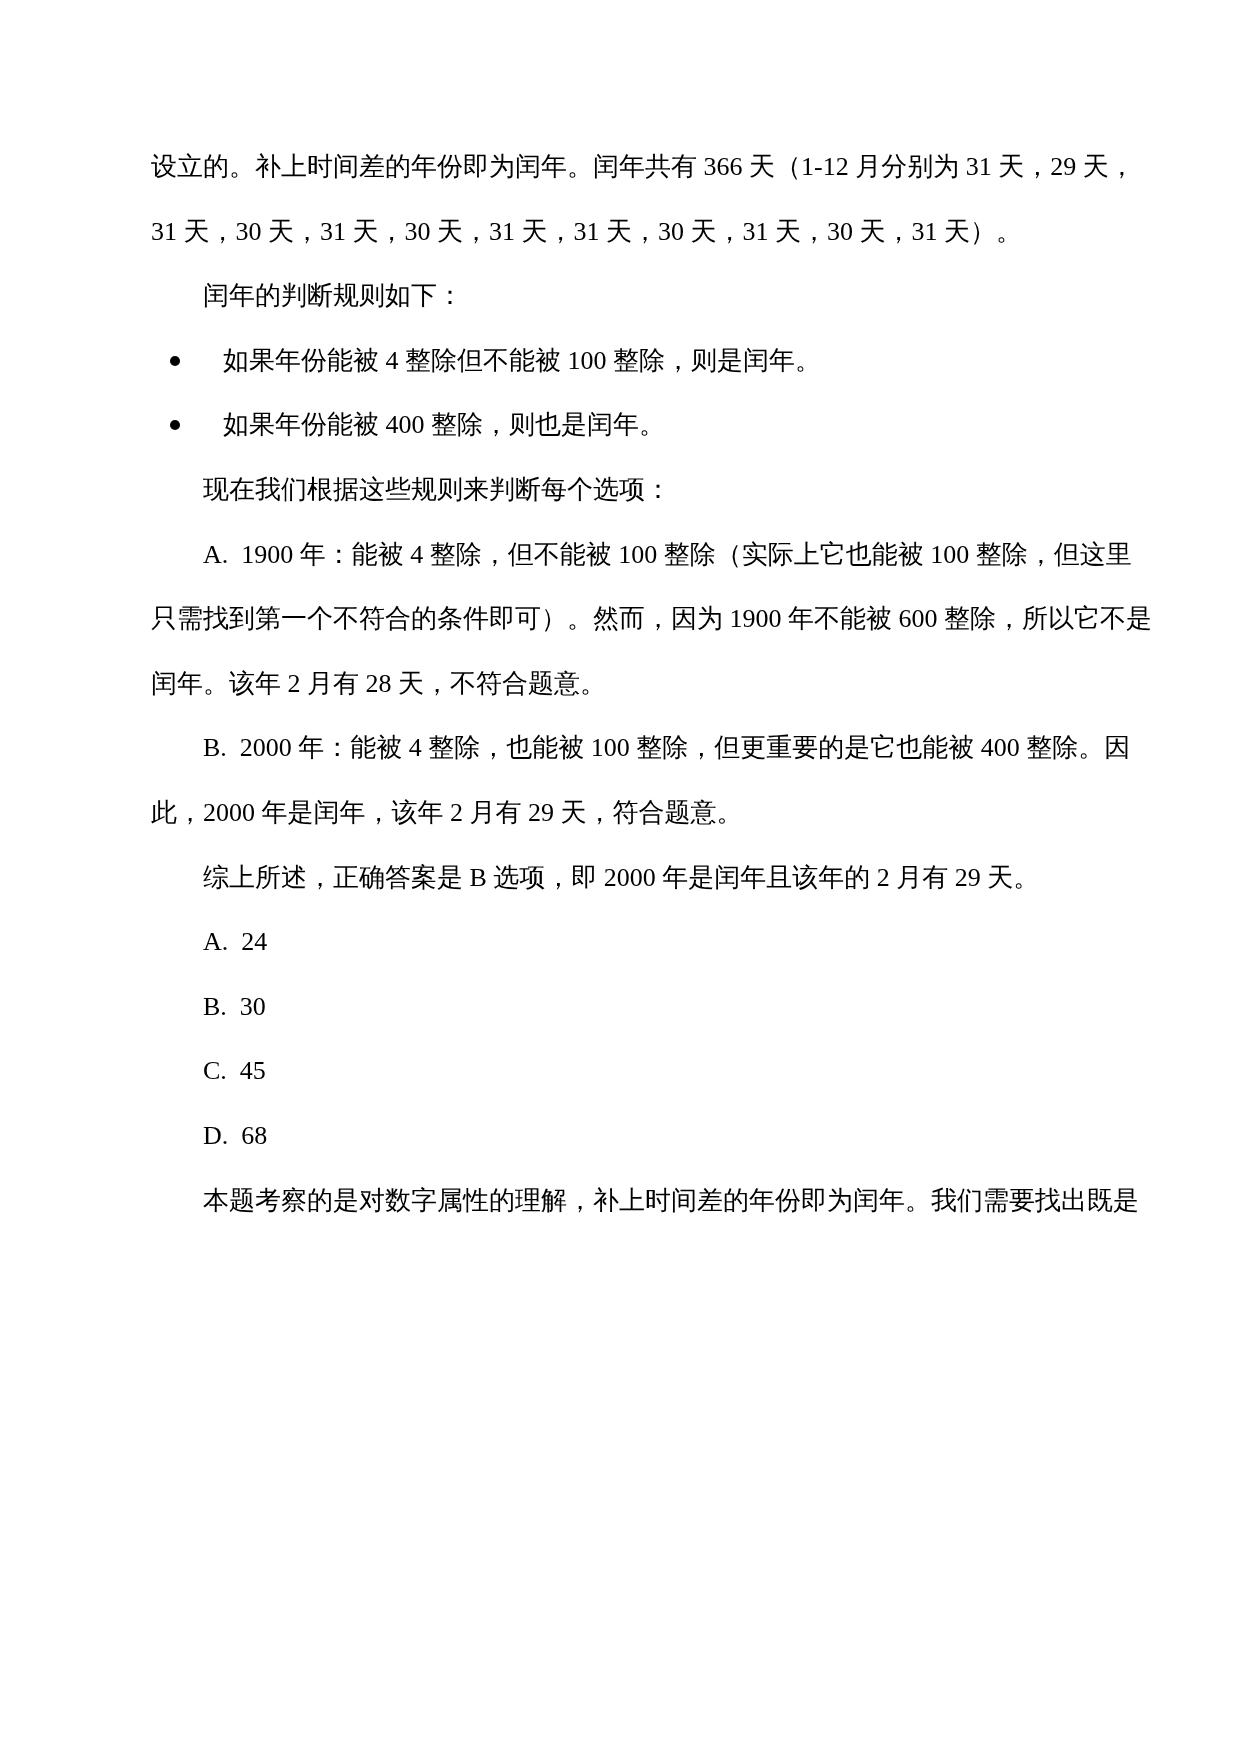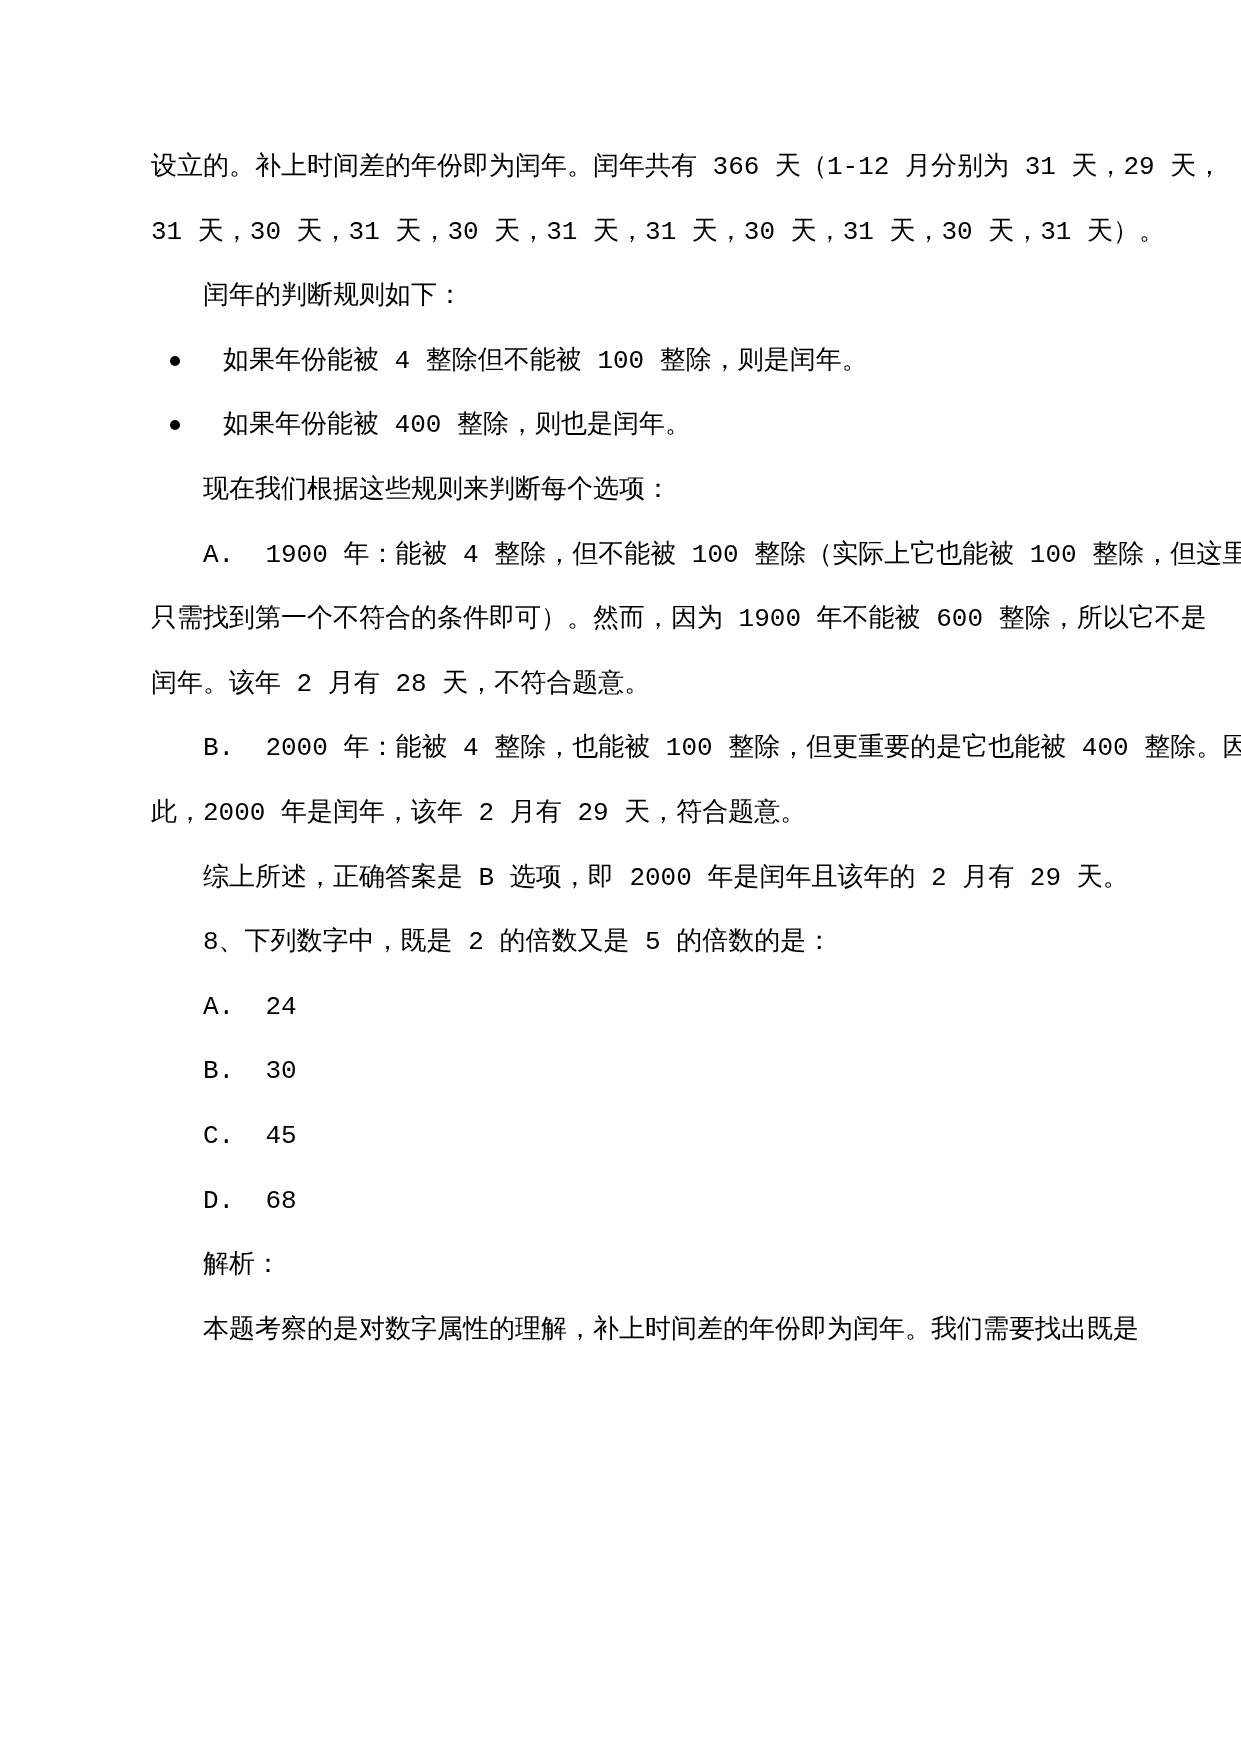--- a/index.html
+++ b/index.html
@@ -7,21 +7,21 @@
     width: 1241px;
     height: 1754px;
     background: #ffffff;
   }
   .page {
     position: relative;
     width: 1241px;
     height: 1754px;
     background: #ffffff;
     overflow: hidden;
-    font-family: Liberation Mono, monospace;
+    font-family: Liberation Serif, serif;
     color: #000000;
   }
   .content {
     position: absolute;
     left: 151px;
     top: 135px;
     width: 953px;
     font-size: 26px;
   }
   .line {
@@ -60,21 +60,19 @@
       <div class="line indent">闰年的判断规则如下：</div>
       <div class="line bullet"><span class="dot"></span><span>如果年份能被 4 整除但不能被 100 整除，则是闰年。</span></div>
       <div class="line bullet"><span class="dot"></span><span>如果年份能被 400 整除，则也是闰年。</span></div>
       <div class="line indent">现在我们根据这些规则来判断每个选项：</div>
       <div class="line indent justify">A.&nbsp; 1900 年：能被 4 整除，但不能被 100 整除（实际上它也能被 100 整除，但这里</div>
       <div class="line justify">只需找到第一个不符合的条件即可）。然而，因为 1900 年不能被 600 整除，所以它不是</div>
       <div class="line">闰年。该年 2 月有 28 天，不符合题意。</div>
       <div class="line indent justify">B.&nbsp; 2000 年：能被 4 整除，也能被 100 整除，但更重要的是它也能被 400 整除。因</div>
       <div class="line">此，2000 年是闰年，该年 2 月有 29 天，符合题意。</div>
       <div class="line indent">综上所述，正确答案是 B 选项，即 2000 年是闰年且该年的 2 月有 29 天。</div>
-      <div class="line indent">8、下列数字中，既是 2 的倍数又是 5 的倍数的是：</div>
       <div class="line indent">A.&nbsp; 24</div>
       <div class="line indent">B.&nbsp; 30</div>
       <div class="line indent">C.&nbsp; 45</div>
       <div class="line indent">D.&nbsp; 68</div>
-      <div class="line indent">解析：</div>
       <div class="line indent justify">本题考察的是对数字属性的理解，补上时间差的年份即为闰年。我们需要找出既是</div>
     </div>
 </div>
 
 </body></html>

